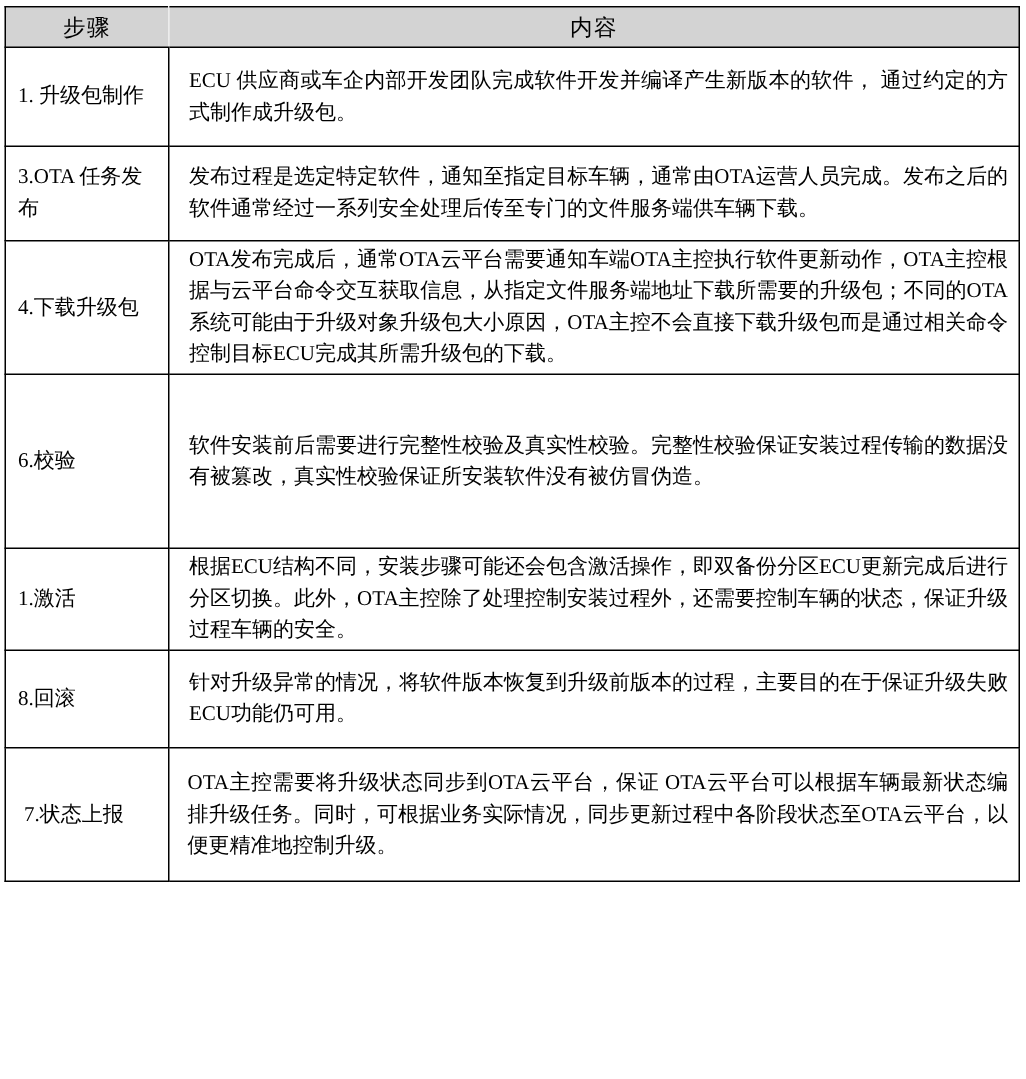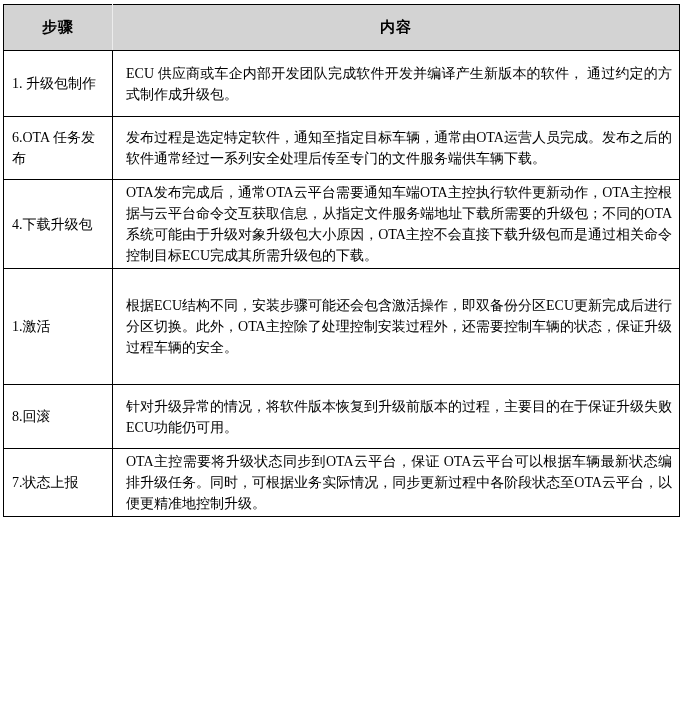--- a/index.html
+++ b/index.html
@@ -22,23 +22,23 @@
   col.col-step    { width: 109px; }
   col.col-content { width: 567px; }
   th, td {
     border: 1px solid #000000;
     vertical-align: middle;
     box-sizing: border-box;
   }
   th {
     background: #d3d3d3;
     font-size: 15px;
-    font-weight: bold;
+    font-weight: normal;
     text-align: center;
-    height: 46px;
+    height: 27px;
     letter-spacing: 1px;
   }
   
   th.step-header { border-right: 1px solid #ececec; }
 
   td.step-cell {
     font-size: 14px;
     line-height: 21px;
     padding: 2px 4px 2px 8px;
     text-align: left;
@@ -75,26 +75,30 @@
         <th class="step-header">步骤</th>
         <th class="content-header">内容</th>
       </tr>
     </thead>
     <tbody>
       <tr>
         <td class="step-cell">1. 升级包制作</td>
         <td class="content-cell">ECU 供应商或车企内部开发团队完成软件开发并编译产生新版本的软件， 通过约定的方式制作成升级包。</td>
       </tr>
       <tr>
-        <td class="step-cell">6.OTA 任务发 布</td>
+        <td class="step-cell">3.OTA 任务发 布</td>
         <td class="content-cell">发布过程是选定特定软件，通知至指定目标车辆，通常由OTA运营人员完成。发布之后的软件通常经过一系列安全处理后传至专门的文件服务端供车辆下载。</td>
       </tr>
       <tr>
         <td class="step-cell">4.下载升级包</td>
         <td class="content-cell">OTA发布完成后，通常OTA云平台需要通知车端OTA主控执行软件更新动作，OTA主控根据与云平台命令交互获取信息，从指定文件服务端地址下载所需要的升级包；不同的OTA系统可能由于升级对象升级包大小原因，OTA主控不会直接下载升级包而是通过相关命令控制目标ECU完成其所需升级包的下载。</td>
+      </tr>
+      <tr>
+        <td class="step-cell">6.校验</td>
+        <td class="content-cell">软件安装前后需要进行完整性校验及真实性校验。完整性校验保证安装过程传输的数据没有被篡改，真实性校验保证所安装软件没有被仿冒伪造。</td>
       </tr>
       <tr>
         <td class="step-cell">1.激活</td>
         <td class="content-cell">根据ECU结构不同，安装步骤可能还会包含激活操作，即双备份分区ECU更新完成后进行分区切换。此外，OTA主控除了处理控制安装过程外，还需要控制车辆的状态，保证升级过程车辆的安全。</td>
       </tr>
       <tr>
         <td class="step-cell">8.回滚</td>
         <td class="content-cell">针对升级异常的情况，将软件版本恢复到升级前版本的过程，主要目的在于保证升级失败ECU功能仍可用。</td>
       </tr>
       <tr>

